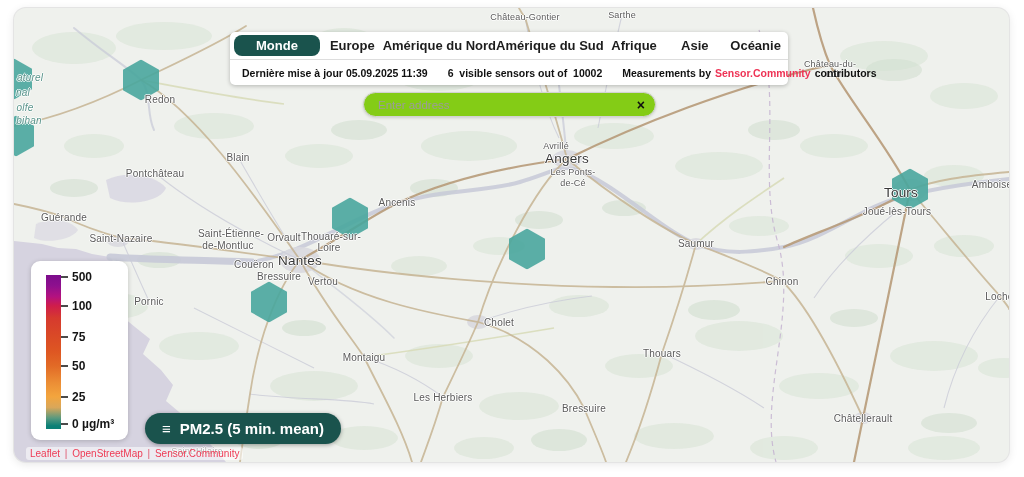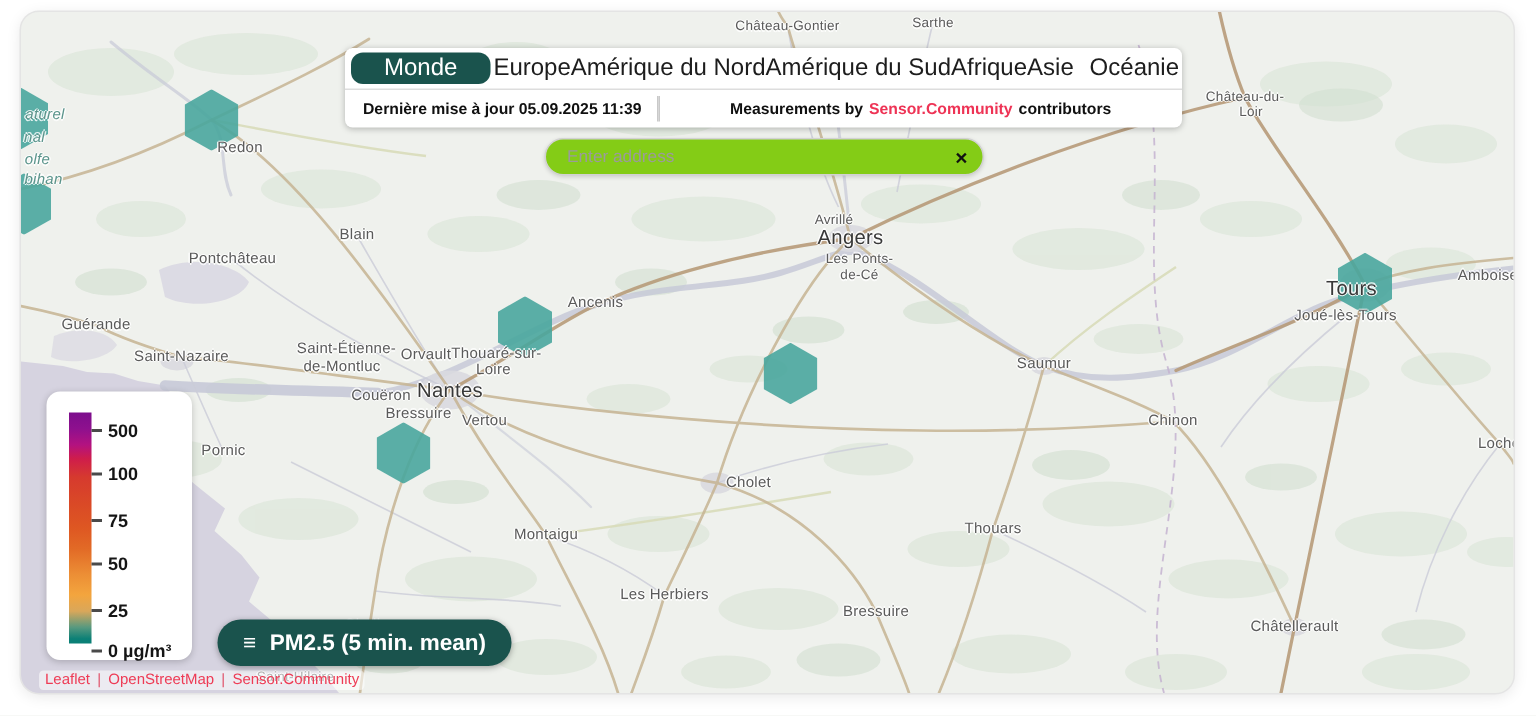--- a/index.html
+++ b/index.html
@@ -8,37 +8,37 @@
   .map-canvas{position:absolute;left:0;top:0;width:100%;height:100%;}
   .hex-layer,.label-layer{position:absolute;left:0;top:0;width:100%;height:100%;pointer-events:none;}
   .hex{position:absolute;width:36px;height:41px;transform:translate(-50%,-50%);background:rgba(73,166,157,.9);clip-path:polygon(50% 0,100% 25%,100% 75%,50% 100%,0 75%,0 25%);pointer-events:auto;}
   .maplabel{position:absolute;transform:translate(-50%,-50%);font-size:10px;color:#5a5a5a;white-space:nowrap;letter-spacing:.2px;
     text-shadow:0 1px 0 rgba(255,255,255,.85),0 -1px 0 rgba(255,255,255,.85),1px 0 0 rgba(255,255,255,.85),-1px 0 0 rgba(255,255,255,.85);}
   .maplabel.city{font-size:13.5px;color:#383838;}
   .maplabel.small{font-size:9px;}
   .maplabel.area{font-style:italic;color:#5a948b;}
   .topbar{position:absolute;left:216px;top:24px;width:558px;background:#fff;border-radius:5px;box-shadow:0 1px 4px rgba(0,0,0,.25);z-index:10;}
   .tabrow{display:flex;align-items:center;height:27px;padding:0 2px;border-bottom:1px solid #ddd;}
-  .tab{flex:1;text-align:left;font-size:16px;font-weight:normal;color:#1d1d1d;cursor:pointer;white-space:nowrap;}
+  .tab{flex:1;text-align:center;font-size:13px;font-weight:bold;color:#1d1d1d;cursor:pointer;white-space:nowrap;}
   .tab.sel{flex:none;background:#1a534d;color:#fff;border-radius:8px;padding:0 22px;height:21px;line-height:21px;margin:0 2px;}
   .statusrow{display:flex;align-items:center;height:25px;font-size:10.5px;font-weight:bold;color:#101010;}
   .seg{padding:0 10px;white-space:nowrap;}
   .s1{flex:0 0 auto;padding-left:12px;}
   .s2{flex:0 0 auto;white-space:pre;}
   .s3{flex:1;text-align:center;}
   .vdiv{width:1px;height:17px;background:#c9c9c9;}
   .brand{color:#ee3355;margin:0 4px;cursor:pointer;}
   .searchbox{position:absolute;left:349px;top:84px;width:293px;height:25px;background:#84cc16;border:1px solid #d2d2d2;border-radius:13px;display:flex;align-items:center;box-shadow:0 1px 3px rgba(0,0,0,.15);z-index:10;box-sizing:border-box;}
   .search-input{flex:1;border:none;outline:none;background:transparent;font-size:11.5px;color:#333;padding:0 0 0 14px;font-family:inherit;min-width:0;}
   .search-input::placeholder{color:#9b9b9b;}
   .clear{font-size:14px;font-weight:bold;color:#111;padding:0 10px;cursor:pointer;line-height:1;}
   .legend{position:absolute;left:17px;top:253px;width:97px;height:179px;background:#fff;border-radius:9px;box-shadow:0 1px 5px rgba(0,0,0,.2);z-index:9;}
   .legend-bar{position:absolute;left:15px;top:14px;width:15px;height:154px;
     background:linear-gradient(to bottom,#7c0d8c 0%,#8e108e 7%,#b31280 14%,#cf1d4b 20%,#d63a2e 28%,#da4a26 40%,#de5722 50%,#e26a26 59%,#ec8e35 70%,#f3a53e 79%,#d9a75a 86%,#58997f 93%,#0b8076 98%);}
-  .legend-ticks{position:absolute;left:0;top:10px;width:100%;height:100%;text-decoration:underline;}
+  .legend-ticks{position:absolute;left:0;top:0;width:100%;height:100%;text-decoration:underline;}
   .tickline{position:absolute;left:30px;width:7px;height:2px;background:#4a4a4a;}
   .ticklabel{position:absolute;left:41px;transform:translateY(-50%);font-size:12px;font-weight:bold;color:#151515;white-space:nowrap;}
   .layer-btn{position:absolute;left:131px;top:405px;height:31px;padding:0 17px;border:none;border-radius:16px;background:#1a534d;color:#fff;font-family:inherit;font-size:15px;font-weight:bold;display:flex;align-items:center;gap:9px;box-shadow:0 1px 4px rgba(0,0,0,.35);cursor:pointer;z-index:9;}
   .menu-ic{font-size:15px;line-height:1;}
   .attribution{position:absolute;left:12px;top:439px;font-size:10px;color:#777;z-index:8;background:rgba(255,255,255,.55);padding:1px 4px;border-radius:3px;white-space:nowrap;}
   .attr-link{color:#ee3b55;cursor:pointer;text-decoration:none;}
   .attr-sep{color:#e0566c;margin:0 2px;}
 </style>
 </head>
 <body>
@@ -236,20 +236,21 @@
         <div class="tab">Europe</div>
         <div class="tab">Amérique du Nord</div>
         <div class="tab">Amérique du Sud</div>
         <div class="tab">Afrique</div>
         <div class="tab">Asie</div>
         <div class="tab">Océanie</div>
       </div>
     <div class="statusrow">
       <div class="seg s1">Dernière mise à jour 05.09.2025 11:39</div>
       <div class="vdiv"></div>
+      <div class="seg s2">6  visible sensors out of  10002</div>
       <div class="vdiv"></div>
       <div class="seg s3">
         <span>Measurements by</span><span class="brand">Sensor.Community</span><span>contributors</span>
       </div>
     </div>
   </div>
 
   <div class="searchbox">
     <input class="search-input" type="text" placeholder="Enter address" style="">
     <span class="clear">×</span>

